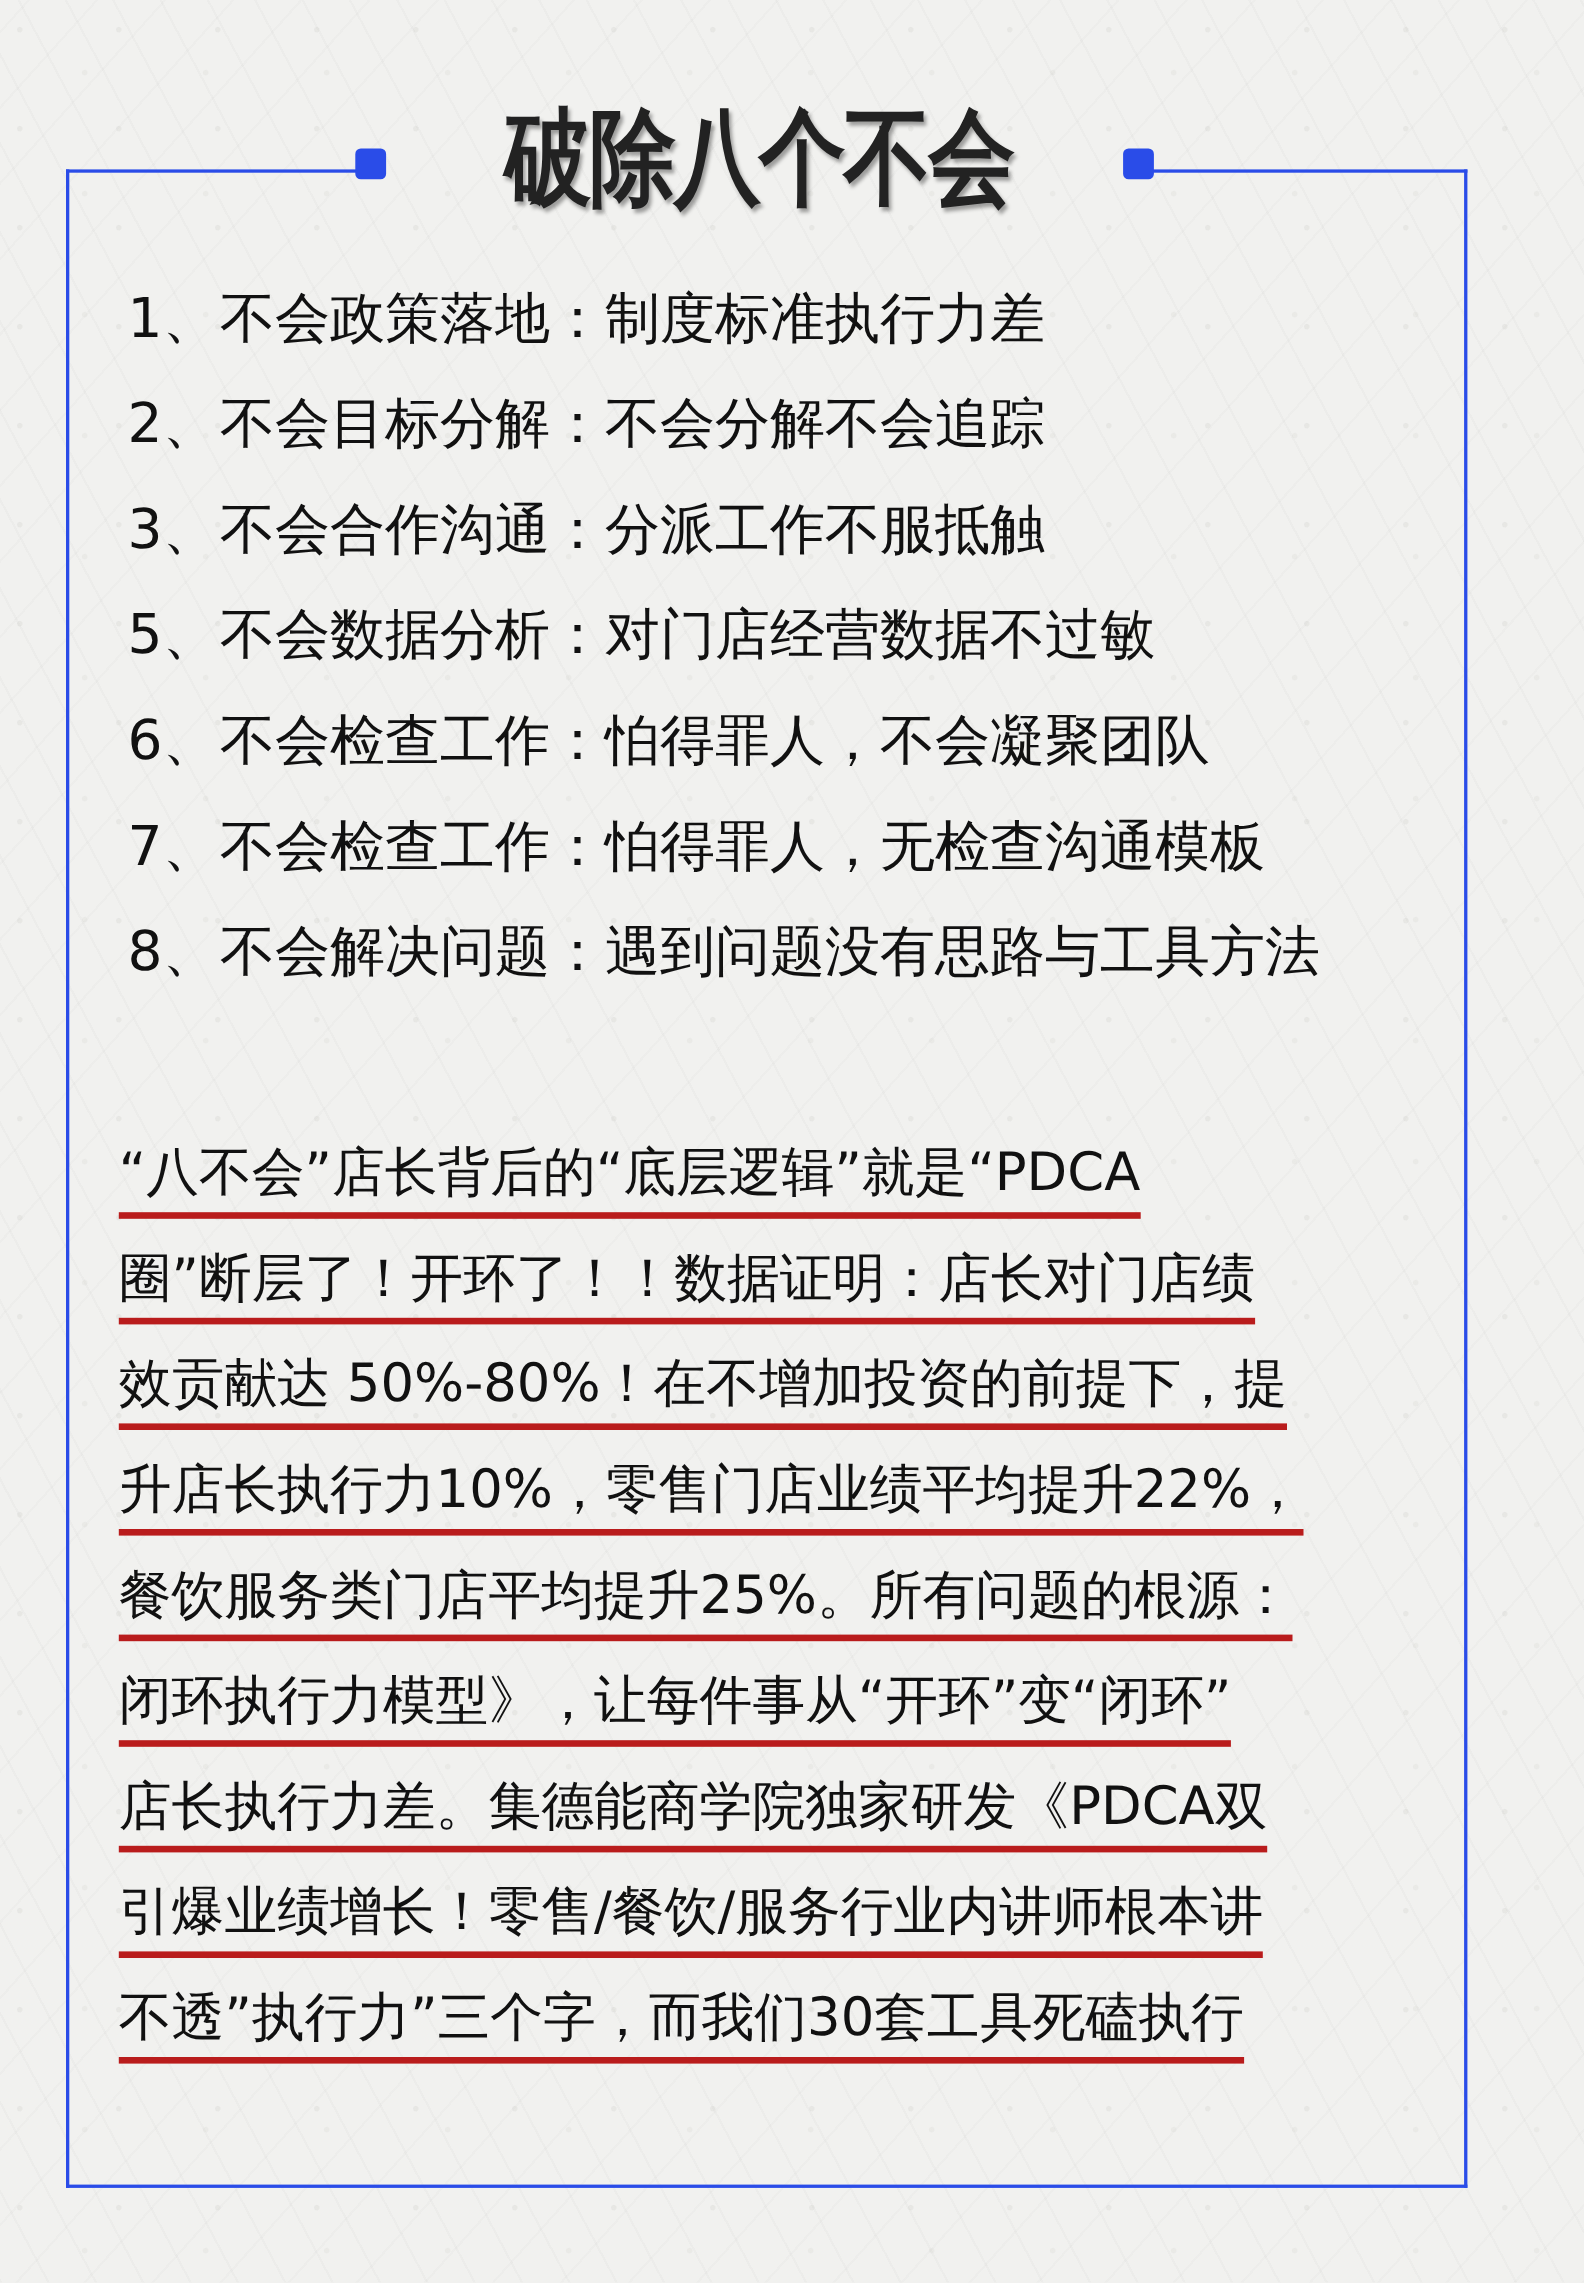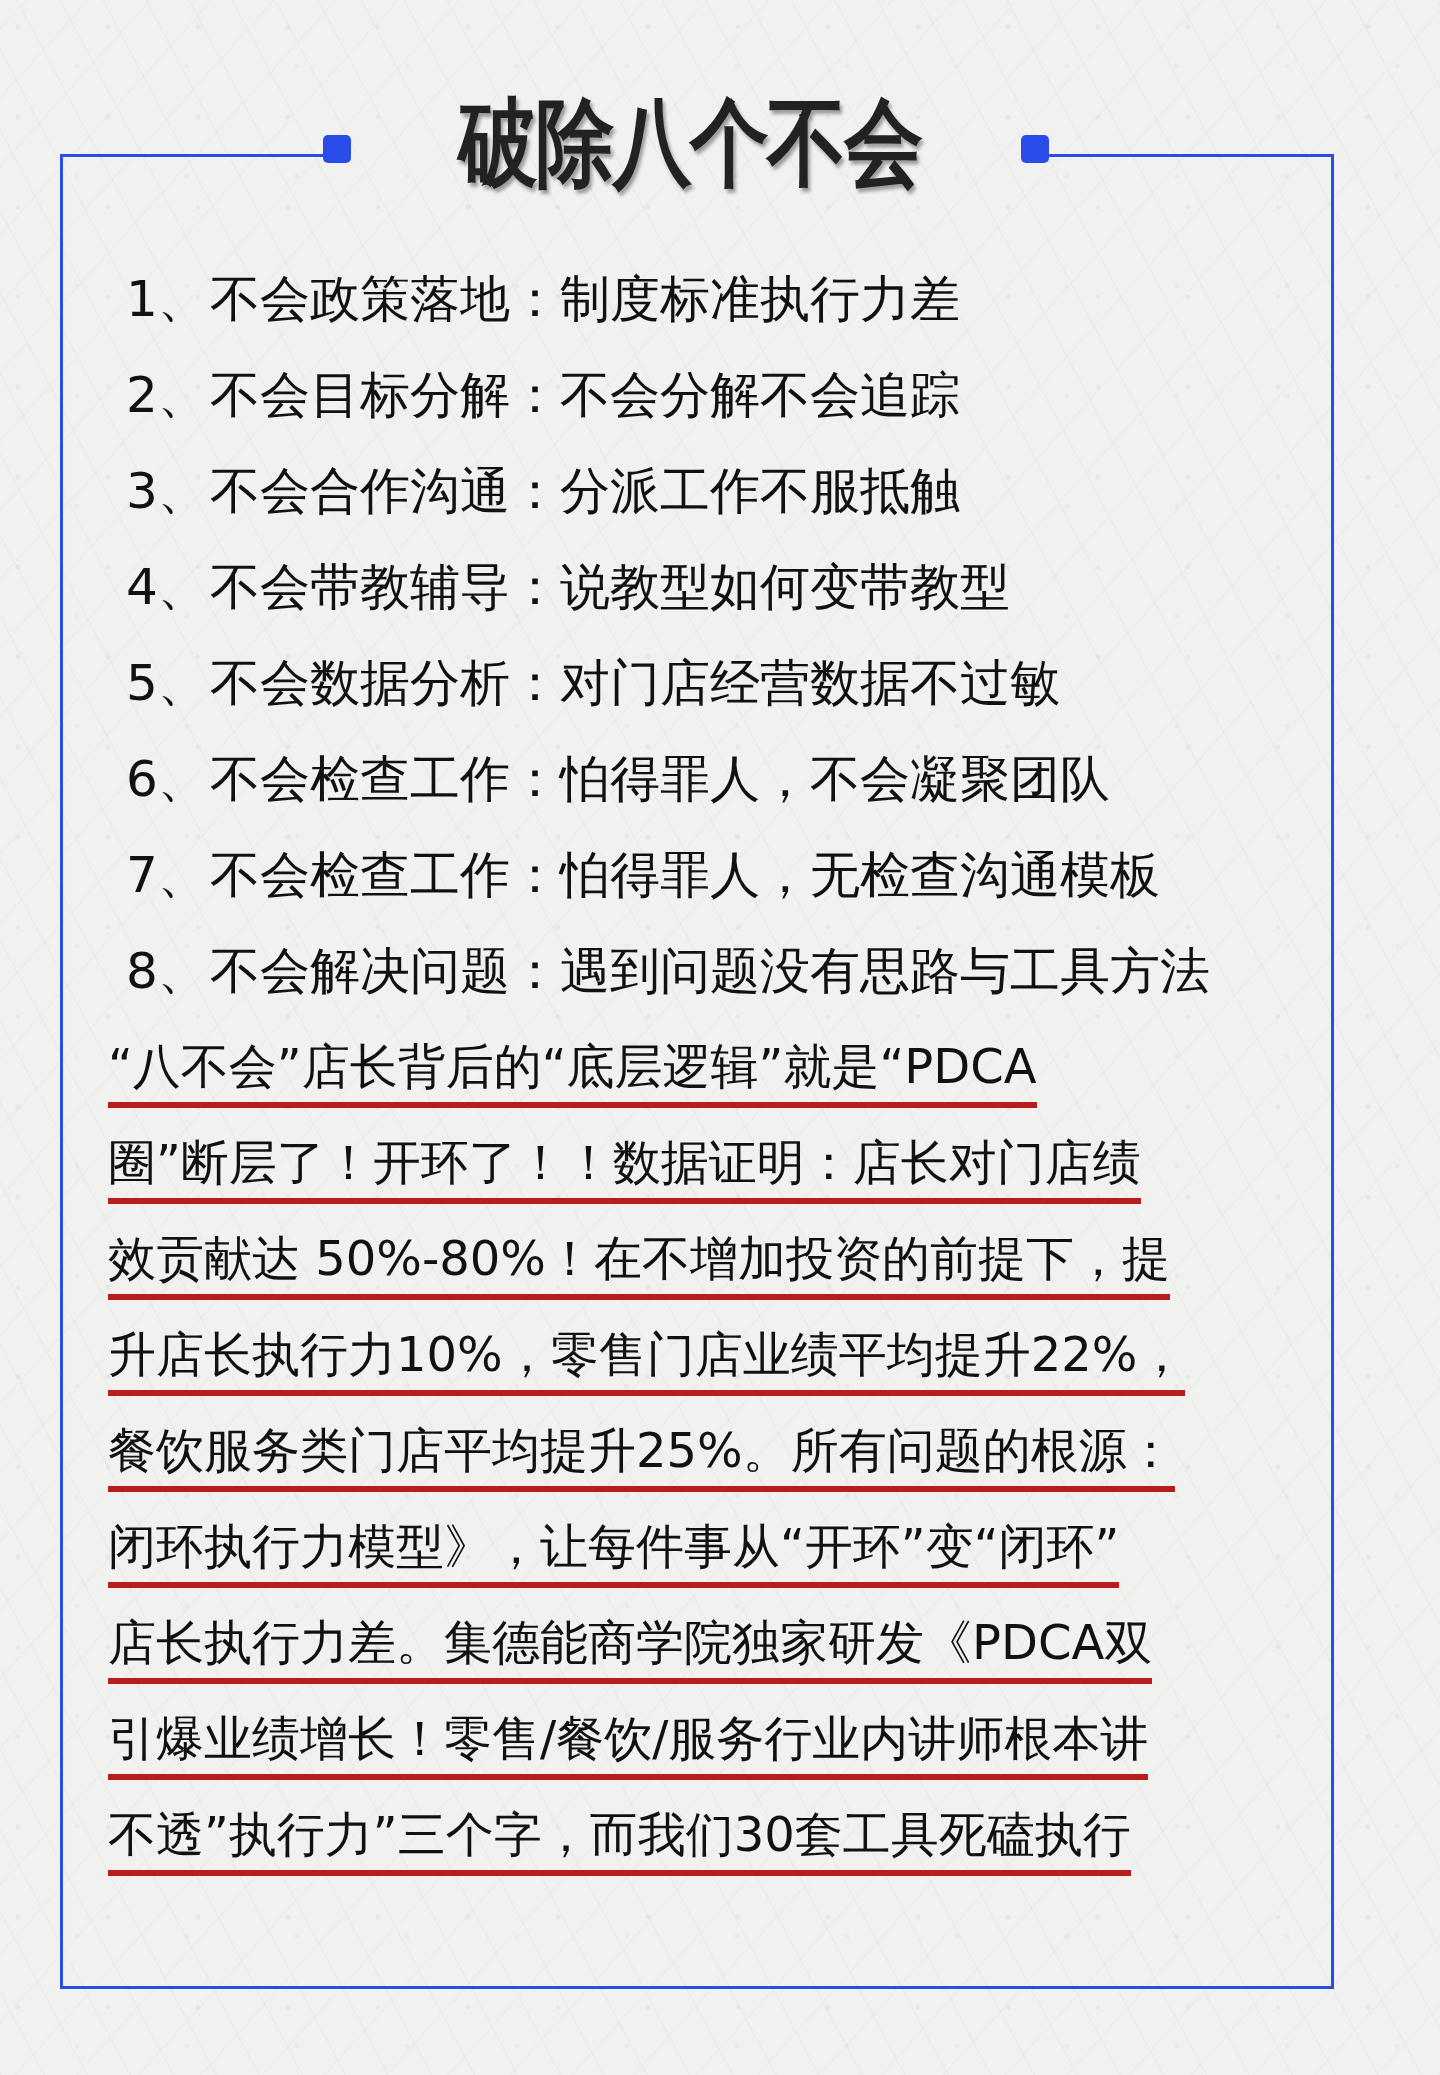--- a/index.html
+++ b/index.html
@@ -58,21 +58,21 @@
     color: #222;
     letter-spacing: -2px;
     text-shadow: 3px 4px 4px rgba(0,0,0,0.35);
     transform: scaleX(0.82);
     transform-origin: center;
   }
   .list {
     position: absolute;
     left: 108px;
     top: 245px;
-    margin: 18px;
+    margin: 8px;
     padding: 0;
     list-style: none;
   }
   .list-item {
     height: 96px;
     line-height: 72px;
     font-size: 50px;
     white-space: nowrap;
     color: #111;
   }
@@ -107,21 +107,20 @@
 <div class="frame"></div>
 <div class="dot left"></div>
 <div class="dot right"></div>
 
 <h1 class="title" style="margin:0;">破除八个不会</h1>
 
 <ul class="list">
   <li class="list-item"><span class="num">1、</span><span>不会政策落地：</span><span>制度标准执行力差</span></li>
   <li class="list-item"><span class="num">2、</span><span>不会目标分解：</span><span>不会分解不会追踪</span></li>
   <li class="list-item"><span class="num">3、</span><span>不会合作沟通：</span><span>分派工作不服抵触</span></li>
-  <li class="list-item"><span class="num">4、</span><span>不会带教辅导：</span><span>说教型如何变带教型</span></li>
   <li class="list-item"><span class="num">5、</span><span>不会数据分析：</span><span>对门店经营数据不过敏</span></li>
   <li class="list-item"><span class="num">6、</span><span>不会检查工作：</span><span>怕得罪人，不会凝聚团队</span></li>
   <li class="list-item"><span class="num">7、</span><span>不会检查工作：</span><span>怕得罪人，无检查沟通模板</span></li>
   <li class="list-item"><span class="num">8、</span><span>不会解决问题：</span><span>遇到问题没有思路与工具方法</span></li>
 </ul>
 
 <div class="para">
   <div class="para-line"><span> “八不会”店长背后的“底层逻辑”就是“PDCA</span></div>
   <div class="para-line"><span>圈”断层了！开环了！！数据证明：店长对门店绩</span></div>
   <div class="para-line"><span>效贡献达 50%-80%！在不增加投资的前提下，提</span></div>

